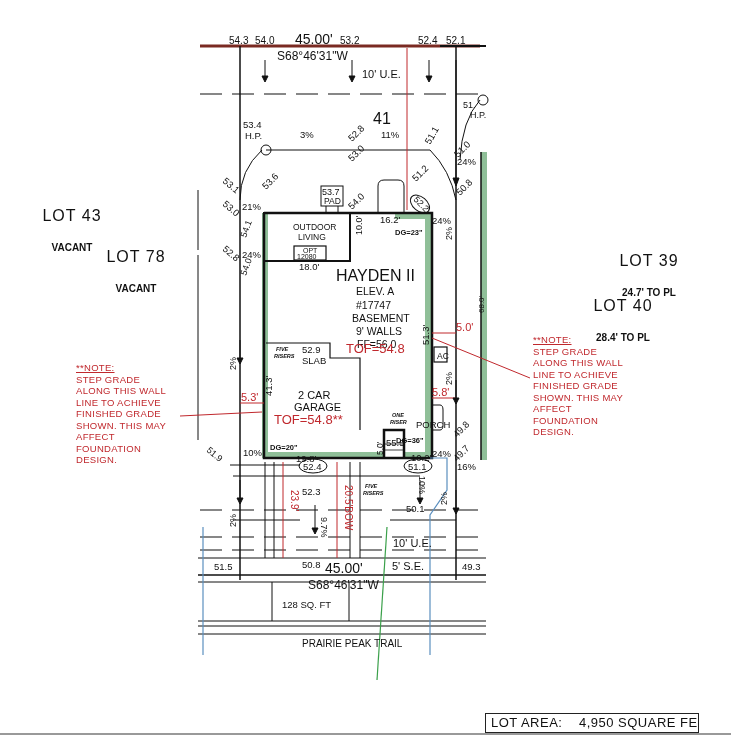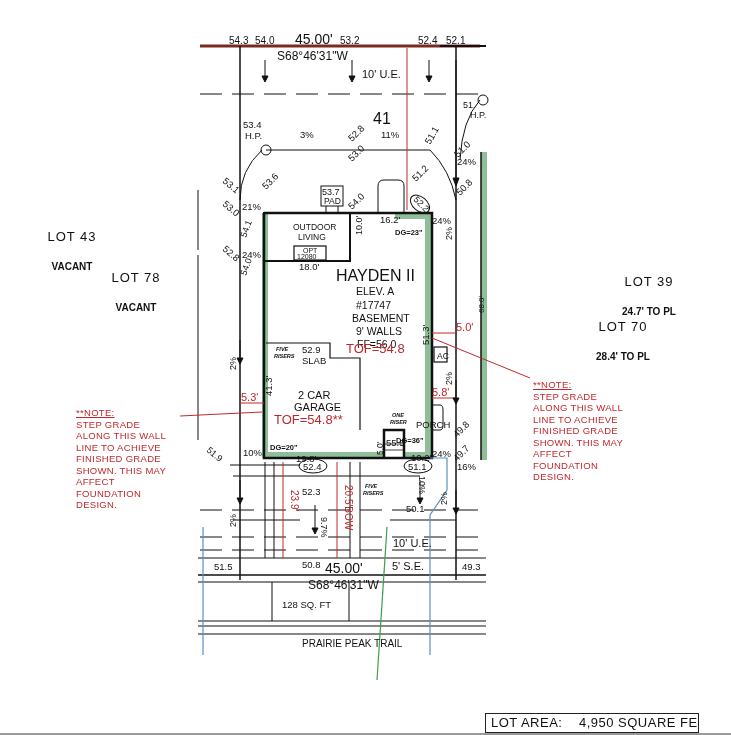--- a/index.html
+++ b/index.html
@@ -1,24 +1,24 @@
 <!DOCTYPE html>
 <html><head>
 <meta charset="utf-8">
 <style>
   html, body { margin:0; padding:0; background:#ffffff; }
   body { width:731px; height:735px; position:relative; overflow:hidden; font-family:"Liberation Sans", sans-serif; }
   svg { position:absolute; left:0; top:0; }
   .t { font-family:"Liberation Sans", sans-serif; fill:#111; }
   .tr { font-family:"Liberation Sans", sans-serif; fill:#c0282d; }
   .lotlbl { position:absolute; font-family:"Liberation Sans", sans-serif; color:#111; text-align:center; line-height:1; }
-  .lotlbl .big { font-size:13px; letter-spacing:1px; display:block;margin-top:22px; }
+  .lotlbl .big { font-size:16px; letter-spacing:1px; display:block; }
   .lotlbl .sm { font-size:10px; font-weight:bold; display:block; margin-top:19px; }
   .note { position:absolute; font-family:"Liberation Sans", sans-serif; color:#c0282d; font-size:9.5px; line-height:11.5px; letter-spacing:0.3px; }
-  .note .hd { text-decoration:underline; display:block;margin-top:45px; }
+  .note .hd { text-decoration:underline; display:block; }
   .note span { display:block; }
   .areabox { position:absolute; left:485px; top:713px; width:214px; height:20px; border:1px solid #222; box-sizing:border-box; font-family:"Liberation Sans", sans-serif; font-size:13px; color:#111; padding-left:5px; line-height:18px; letter-spacing:0.5px; white-space:nowrap; overflow:hidden; }
   .bottomline { position:absolute; left:0; top:733px; width:731px; height:2px; background:#999; }
 </style>
 </head>
 <body>
 
 <svg width="731" height="735" viewBox="0 0 731 735">
 
   <line x1="200" y1="46" x2="480" y2="46" stroke="#7a2a22" stroke-width="3"></line>
@@ -248,21 +248,21 @@
 </div>
 <div class="lotlbl" style="left:106px; top:249px; width:60px;">
   <span class="big">LOT 78</span>
   <span class="sm">VACANT</span>
 </div>
 <div class="lotlbl" style="left:612px; top:253px; width:74px;">
   <span class="big">LOT 39</span>
   <span class="sm">24.7' TO PL</span>
 </div>
 <div class="lotlbl" style="left:586px; top:298px; width:74px;">
-  <span class="big">LOT 70</span>
+  <span class="big">LOT 40</span>
   <span class="sm">28.4' TO PL</span>
 </div>
 
 <div class="note" style="left:76px; top:362px;">
   <span class="hd">**NOTE:</span>
   <span>STEP GRADE</span>
   <span>ALONG THIS WALL</span>
   <span>LINE TO ACHIEVE</span>
   <span>FINISHED GRADE</span>
   <span>SHOWN. THIS MAY</span>

